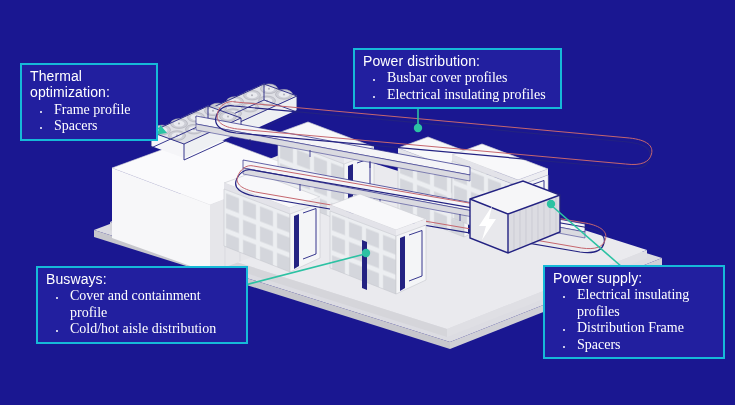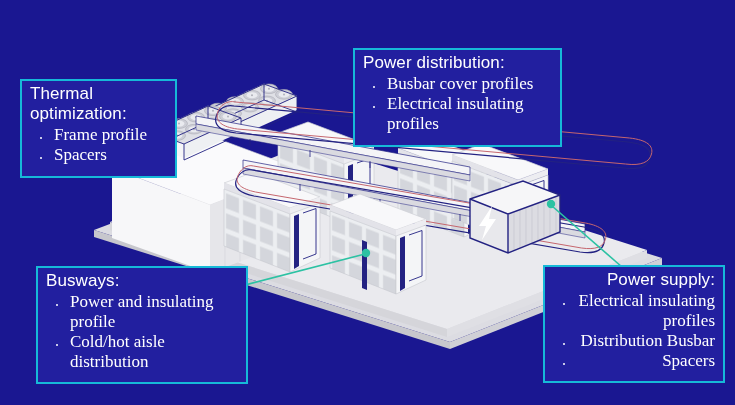--- a/index.html
+++ b/index.html
@@ -8,22 +8,22 @@
     background:var(--background,#1a1791);
     font-family:"Liberation Sans", sans-serif;
     -webkit-font-smoothing:antialiased;
   }
   .scene{position:absolute;left:0;top:0;}
   .callout{
     position:absolute;box-sizing:border-box;
     border:2px solid var(--callout_border,#16b9d8);
     background:var(--callout_fill,#211e9e);
     color:var(--text,#fff);
-    font-size:17px;line-height:1.17;
-    padding:3px 8px 11px 8px;
+    font-size:14px;line-height:1.17;
+    padding:3px 8px 4px 8px;
   }
   .callout .title{display:block;margin:0 0 1px 0;font-weight:400;letter-spacing:.1px;}
   .callout ul{list-style:disc;margin:0;padding:0 0 0 21px;font-family:Liberation Serif, serif;}
   .callout li{padding-left:3px;}
   .callout li::marker{font-size:8px;}
   
   .wire{stroke:var(--wire_navy,#232282);fill:none;}
   .wire-red{stroke:var(--busbar_red,#c5666e);fill:none;}
   .conn{stroke:var(--connector,#2cc2a3);stroke-width:1.6;fill:none;}
   .dot{fill:var(--connector,#2cc2a3);}
@@ -189,46 +189,46 @@
       <circle class="dot" cx="418" cy="128" r="4.2"></circle>
 
       <line class="conn" x1="218" y1="292" x2="365" y2="254"></line>
       <circle class="dot" cx="366" cy="253" r="4.2"></circle>
 
       <line class="conn" x1="622" y1="267" x2="552" y2="206"></line>
       <circle class="dot" cx="551" cy="204" r="4.2"></circle>
     </g>
   </svg>
 
-  <div class="callout" style="left:20px;top:79px;width:157px;">
+  <div class="callout" style="left:20px;top:63px;width:138px;">
     <span class="title">Thermal optimization:</span>
     <ul>
       <li>Frame profile</li>
       <li>Spacers</li>
     </ul>
   </div>
 
   <div class="callout" style="left:353px;top:48px;width:209px;">
     <span class="title">Power distribution:</span>
     <ul>
       <li>Busbar cover profiles</li>
       <li>Electrical insulating profiles</li>
     </ul>
   </div>
 
   <div class="callout" style="left:36px;top:266px;width:212px;">
     <span class="title">Busways:</span>
     <ul>
-      <li>Power and insulating profile</li>
+      <li>Cover and containment profile</li>
       <li>Cold/hot aisle distribution</li>
     </ul>
   </div>
 
-  <div class="callout" style="left:543px;top:265px;width:182px;text-align:right;">
+  <div class="callout" style="left:543px;top:265px;width:182px;">
     <span class="title">Power supply:</span>
     <ul>
       <li>Electrical insulating profiles</li>
-      <li>Distribution Busbar</li>
+      <li>Distribution Frame</li>
       <li>Spacers</li>
     </ul>
   </div>
 
 </div>
 
 </body></html>

